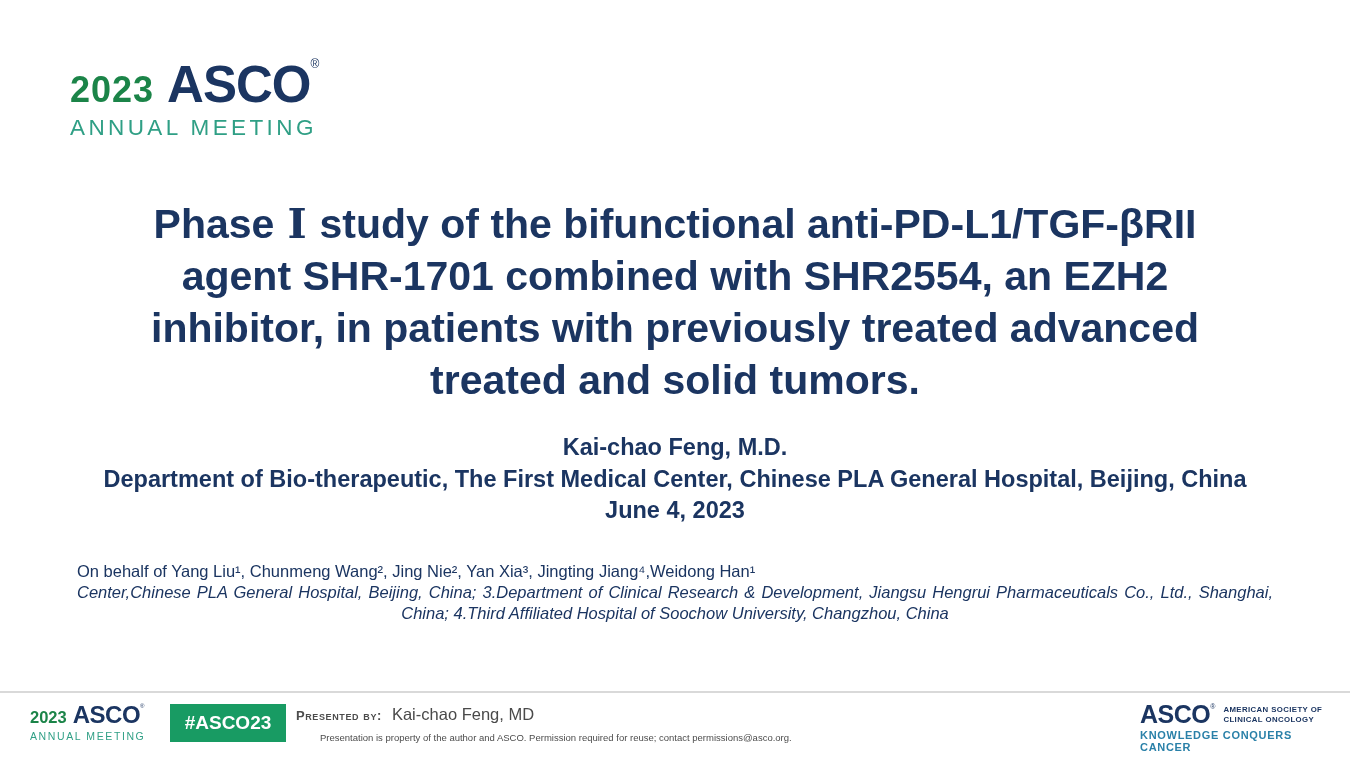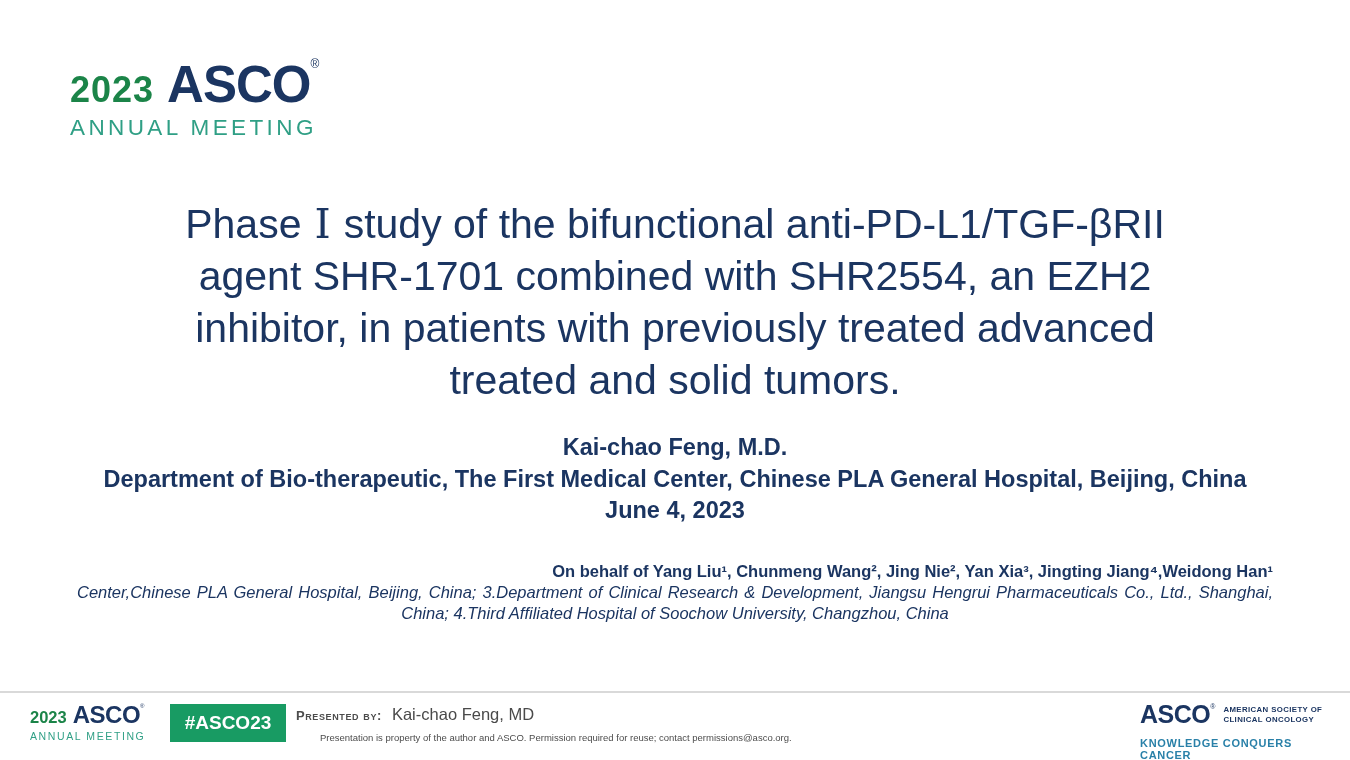--- a/index.html
+++ b/index.html
@@ -18,40 +18,40 @@
   .hl-row { display: flex; align-items: baseline; }
   .hl-year { color: var(--green); font-size: 36px; font-weight: bold; letter-spacing: 1px; }
   .hl-name { color: var(--navy); font-size: 51px; font-weight: 800; margin-left: 13px; letter-spacing: -1px; }
   .hl-reg  { color: var(--navy); font-size: 12px; align-self: flex-start; position: relative; top: 2px; }
   .hl-sub  { color: var(--teal); font-size: 22.5px; letter-spacing: 3.4px; margin-top: 1px; font-weight: 500; }
 
   
   .title {
     position: absolute; top: 198px; left: 0; width: 100%;
     text-align: center; color: var(--navy);
-    font-weight: normal; font-size: 41px; line-height: 52px;
+    font-weight: bold; font-size: 41px; line-height: 52px;
   }
   .title .numeral {
     font-family: "Liberation Serif", "DejaVu Serif", serif;
     margin: 0 13px;
   }
 
   
   .presenter {
     position: absolute; top: 432px; left: 0; width: 100%;
     text-align: center; color: var(--navy);
     font-weight: bold; font-size: 23.5px; line-height: 31.5px;
   }
 
   
   .coauthors {
     position: absolute; top: 561px; left: 77px; width: 1196px;
     color: var(--navy); font-size: 16.5px; line-height: 20.8px;
   }
-  .on-behalf { text-align: right; font-weight: bold; }
+  .on-behalf { text-align: left; }
   .affil { font-style: italic; }
   .affil-just { text-align: justify; text-align-last: justify; }
   .affil-last { text-align: center; }
 
   
   .footer-divider {
     position: absolute; top: 691px; left: 0;
     width: 1350px; height: 2px; background: #d9d9d9;
   }
   .footer-logo { position: absolute; left: 30px; top: 701px; }
@@ -80,21 +80,21 @@
 
   .society-logo { position: absolute; left: 1140px; top: 700px; width: 195px; }
   .sl-row { display: flex; align-items: center; }
   .sl-name { font-size: 25px; font-weight: 800; color: var(--navy); letter-spacing: -0.5px; }
   .sl-reg  { font-size: 7px; color: var(--navy); align-self: flex-start; position: relative; top: 3px; }
   .sl-society {
     margin-left: 8px; font-size: 7.8px; line-height: 9.5px;
     color: var(--navy); font-weight: 600; letter-spacing: 0.4px;
   }
   .sl-tagline {
-    margin-top: 8px; font-size: 11px; font-weight: bold;
+    margin-top: 0; font-size: 11px; font-weight: bold;
     color: var(--tagline_blue); letter-spacing: 0.7px;
   }
 </style>
 </head>
 <body>
 
 <div class="slide">
 
   <div class="header-logo">
     <div class="hl-row">

